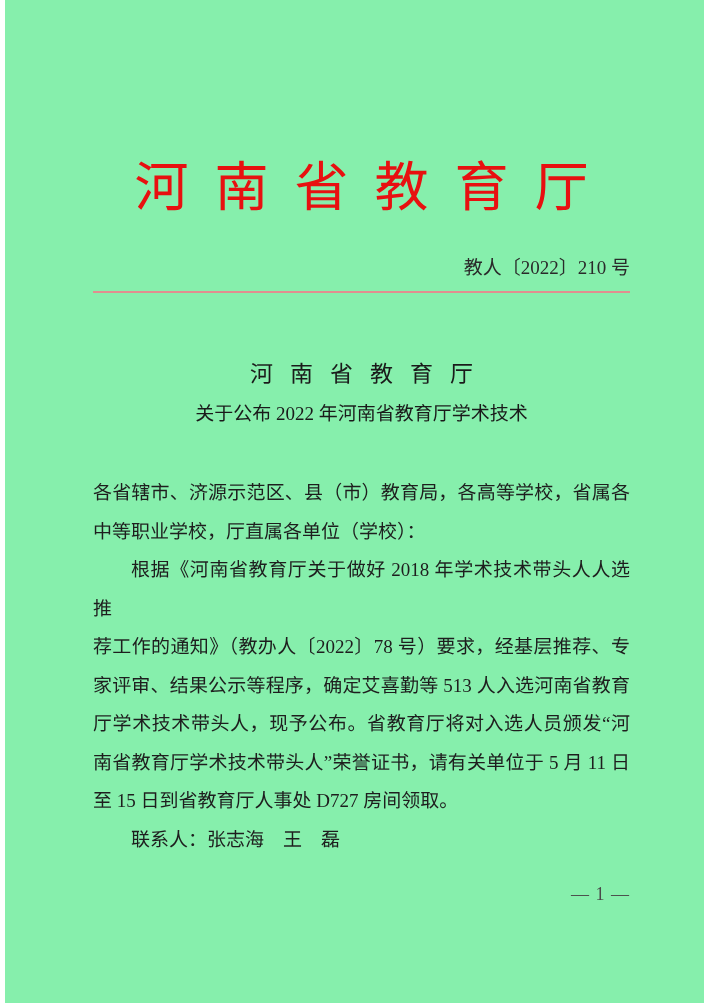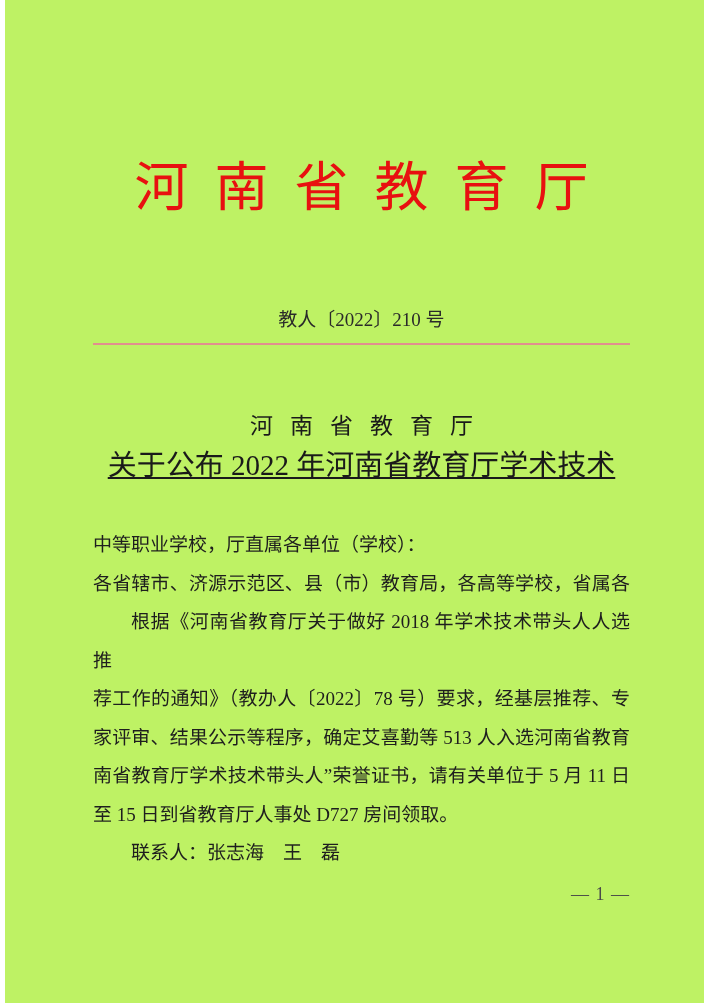--- a/index.html
+++ b/index.html
@@ -5,64 +5,63 @@
   html, body {
     margin: 0;
     padding: 0;
     background: #ffffff;
   }
   .page {
     position: relative;
     width: 699px;
     height: 1003px;
     margin: 0 auto;
-    background: #bef264;
+    background: #86efac;
     box-sizing: border-box;
     padding: 157px 74px 0 88px;
     font-family: "Liberation Serif", "DejaVu Serif", serif;
     color: var(--text-color, #1c1c1c);
     overflow: hidden;
   }
   .letterhead {
     font-size: 54px;
     line-height: 62px;
     letter-spacing: 26px;
     text-indent: 26px;
     text-align: center;
     color: var(--header-red, #e81010);
     white-space: nowrap;
   }
   .doc-number {
-    margin-top: 89px;
+    margin-top: 37px;
     font-size: 19px;
     line-height: 24px;
-    text-align: center;
+    text-align: right;
     color: #2a2a2a;
   }
   .red-rule {
     margin-top: 11px;
     height: 2px;
     background: var(--rule-red, #e18f8f);
   }
   .doc-title {
     margin-top: 62px;
     text-align: center;
     color: #1a1a1a;
   }
   .doc-title .org-line {
     font-size: 23px;
     line-height: 39px;
     letter-spacing: 17px;
     text-indent: 17px;
     white-space: nowrap;
   }
   .doc-title .subject-line {
-    font-size: 29px;
+    font-size: 19px;
     line-height: 39px;
-    text-decoration: underline;
   }
   .notice-body {
     margin-top: 41px;
     font-size: 19px;
     line-height: 38.5px;
     color: #1e1e1e;
   }
   .notice-body .line {
     text-align: justify;
     text-align-last: left;
@@ -96,25 +95,26 @@
   <div class="doc-number">教人〔2022〕210 号</div>
 
   <div class="red-rule"></div>
 
   <div class="doc-title">
     <div class="org-line">河南省教育厅</div>
     <div class="subject-line">关于公布 2022 年河南省教育厅学术技术</div>
   </div>
 
   <div class="notice-body" id="notice-body">
+      <div class="line flush">各省辖市、济源示范区、县（市）教育局，各高等学校，省属各</div>
       <div class="line">中等职业学校，厅直属各单位（学校）：</div>
-      <div class="line flush">各省辖市、济源示范区、县（市）教育局，各高等学校，省属各</div>
       <div class="line flush indent">根据《河南省教育厅关于做好 2018 年学术技术带头人人选推</div>
       <div class="line flush">荐工作的通知》（教办人〔2022〕78 号）要求，经基层推荐、专</div>
       <div class="line flush">家评审、结果公示等程序，确定艾喜勤等 513 人入选河南省教育</div>
+      <div class="line flush">厅学术技术带头人，现予公布。省教育厅将对入选人员颁发“河</div>
       <div class="line flush">南省教育厅学术技术带头人”荣誉证书，请有关单位于 5 月 11 日</div>
       <div class="line">至 15 日到省教育厅人事处 D727 房间领取。</div>
       <div class="line indent">联系人：张志海　王　磊</div>
     </div>
 
   <div class="page-number">— 1 —</div>
 
 </div>
 
 </body></html>

